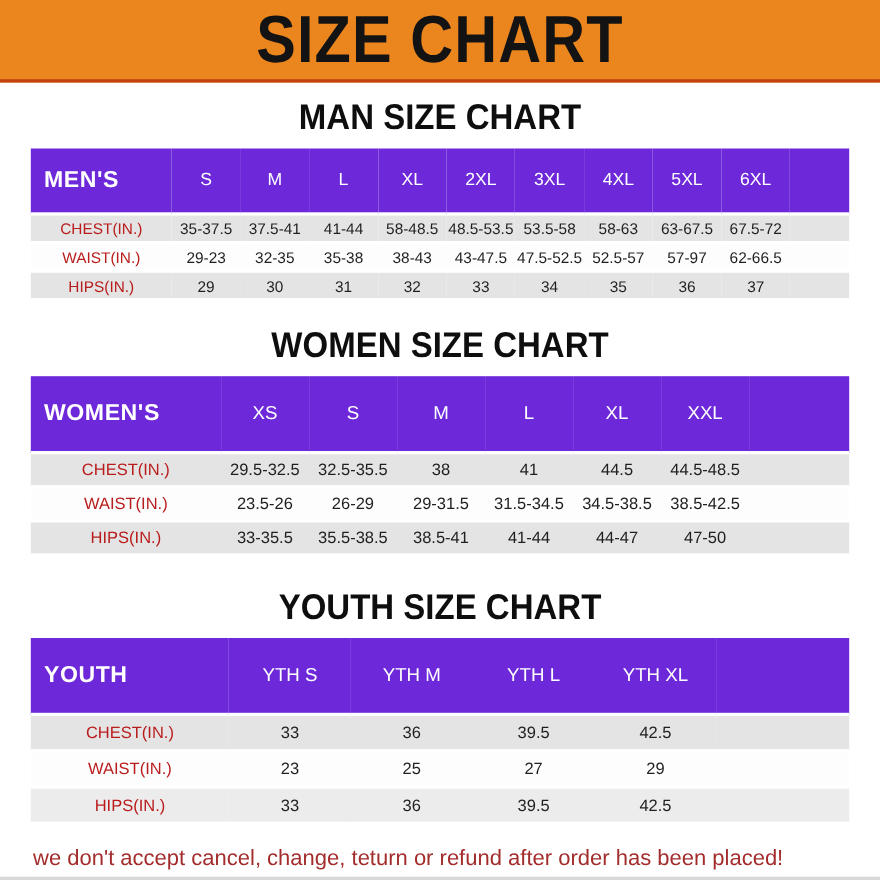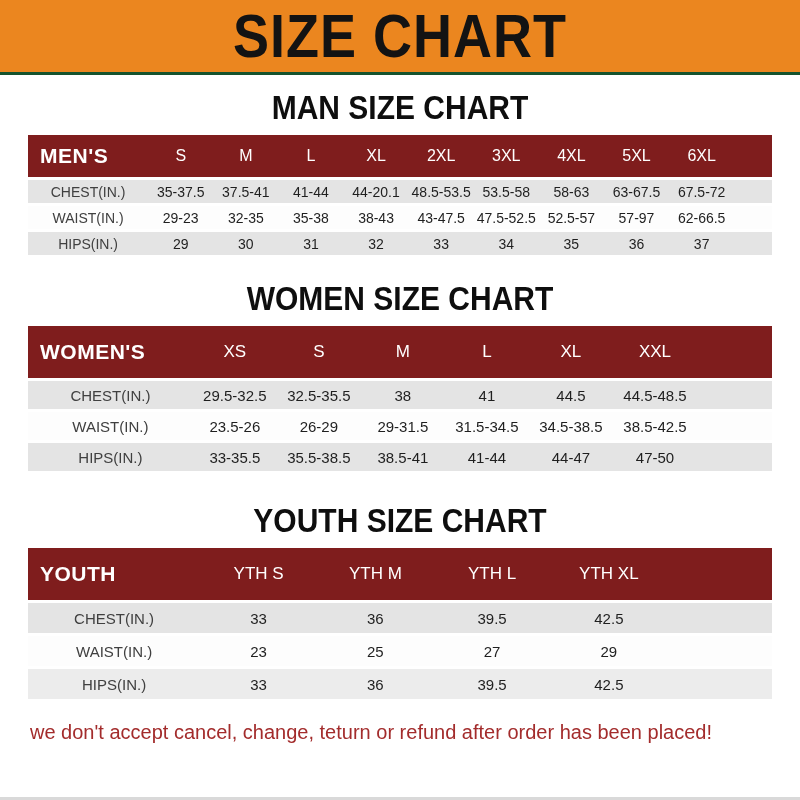--- a/index.html
+++ b/index.html
@@ -3,21 +3,21 @@
 <meta charset="utf-8">
 <style>
   html, body { margin: 0; padding: 0; background: #ffffff; }
   .canvas {
     width: 800px; height: 800px; margin: 0 auto; background: #ffffff;
     font-family: "Liberation Sans", sans-serif; overflow: hidden; position: relative;
   }
 
   
   .banner {
-    height: 72px; background: #EB861F; border-bottom: 3px solid #14532d;
+    height: 72px; background: #EB861F; border-bottom: 3px solid #c2410c;
     display: flex; align-items: center; justify-content: center;
   }
   .banner h1 {
     margin: 0; font-size: 54px; font-weight: bold; color: #131313;
     letter-spacing: 1px; transform: scaleY(1.12);
   }
 
   
   h2.section-heading {
     margin: 0; text-align: center; font-size: 30px; font-weight: bold;
@@ -26,31 +26,31 @@
   .gap-men    { height: 16px; }
   .gap-women  { height: 24px; }
   .gap-youth  { height: 30px; }
 
   
   table.size-table {
     width: 93%; margin: 10px auto 0 auto; border-collapse: collapse;
     table-layout: fixed;
   }
   table.size-table thead th {
-    background: #7f1d1d; color: #ffffff; font-weight: 400;
-    text-align: center; border-bottom: 3px solid #ffffff; padding: 4px;
+    background: #6d28d9; color: #ffffff; font-weight: 400;
+    text-align: center; border-bottom: 3px solid #ffffff; padding: 12px;
   }
   table.size-table thead th.corner {
     font-weight: bold; text-align: left; padding-left: 12px; letter-spacing: 0.5px;
   }
   table.size-table tbody td {
     text-align: center; color: #1f1f1f; padding: 0;
     border-bottom: 3px solid #ffffff;
   }
-  table.size-table tbody td.rowlabel { color: #404040; }
+  table.size-table tbody td.rowlabel { color: #b91c1c; }
   table.size-table tbody tr:nth-child(odd) td { background: #E4E4E4; }
   table.size-table tbody tr:nth-child(even) td { background: #FDFDFD; }
   table.t-youth tbody tr:last-child td { background: #ECECEC; }
 
   
   .t-men thead th { height: 34px; font-size: 16px; }
   .t-men thead th.corner { font-size: 21px; width: 14%; }
   .t-men thead th.spacer { width: 4%; }
   .t-men tbody td { height: 23px; font-size: 14px; }
 
@@ -105,21 +105,21 @@
           <th>6XL</th>
           <th class="spacer"></th>
         </tr>
       </thead>
       <tbody>
         <tr>
           <td class="rowlabel">CHEST(IN.)</td>
           <td>35-37.5</td>
           <td>37.5-41</td>
           <td>41-44</td>
-          <td>44-20.1</td>
+          <td>58-48.5</td>
           <td>48.5-53.5</td>
           <td>53.5-58</td>
           <td>58-63</td>
           <td>63-67.5</td>
           <td>67.5-72</td>
           <td></td>
         </tr>
         <tr>
           <td class="rowlabel">WAIST(IN.)</td>
           <td>29-23</td>

